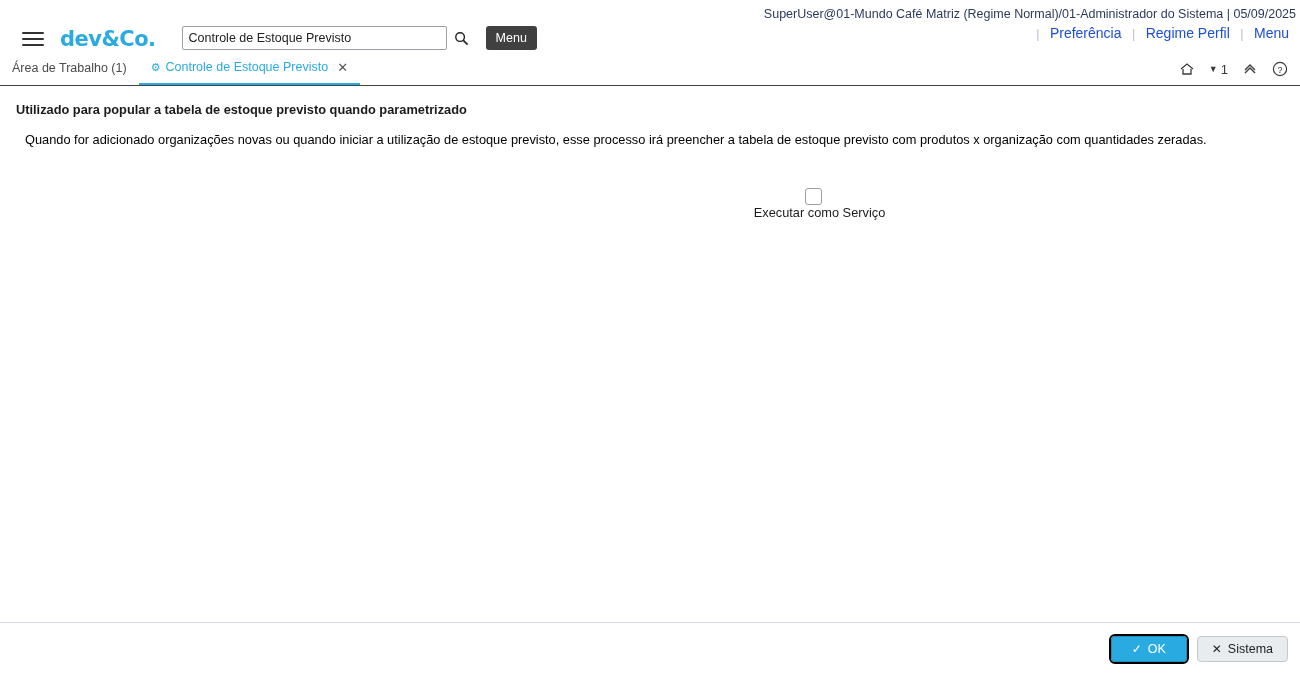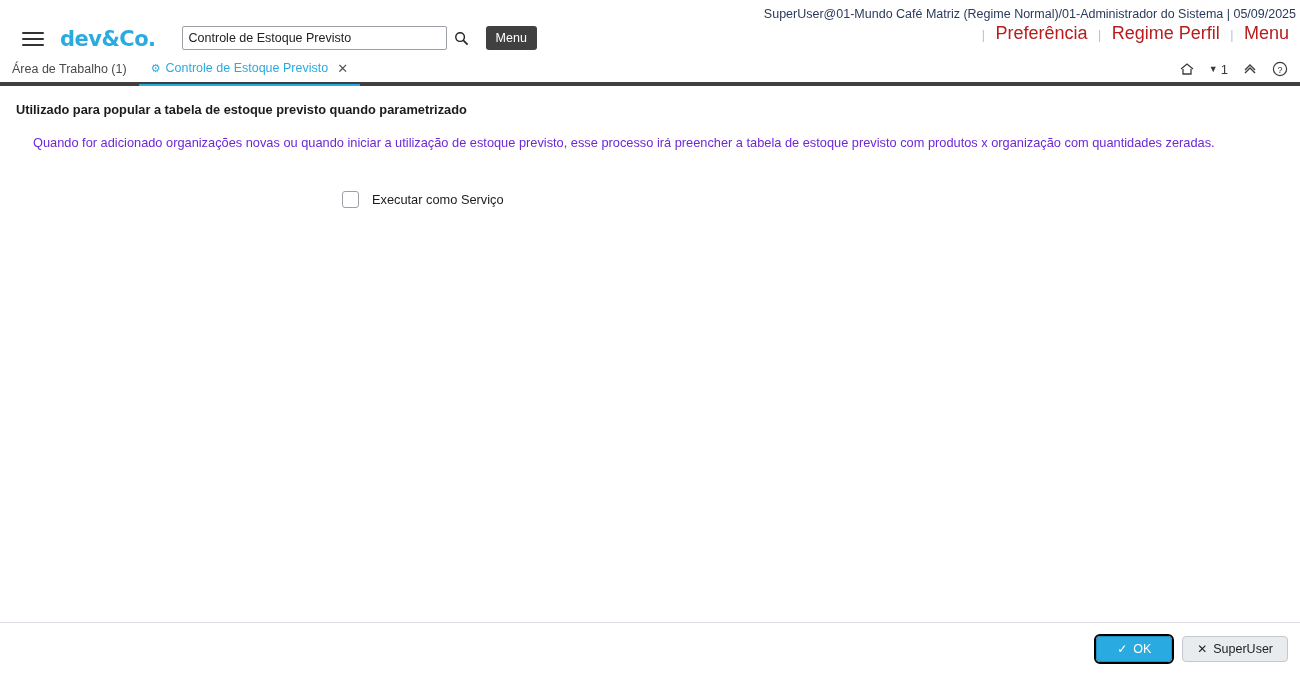--- a/index.html
+++ b/index.html
@@ -97,37 +97,37 @@
     font-size: 12.5px;
     color: #2b3a5b;
   }
   .userline { line-height: 17px; white-space: nowrap; }
   .userlinks {
     margin-top: 2px;
     line-height: 17px;
     white-space: nowrap;
   }
   .userlinks a {
-    color: #b91c1c;
+    color: #1d4ed8;
     text-decoration: none;
     padding: 0 7px;
     cursor: pointer;
-    font-size: 18px;
+    font-size: 14px;
   }
   .userlinks .sep {
     color: #b9c0cc;
   }
 
   
   .tabbar {
     height: 34px;
     flex: 0 0 34px;
-    border-bottom: 4px solid #404040;
-    display: flex;
-    align-items: flex-start;
+    border-bottom: 1px solid #404040;
+    display: flex;
+    align-items: flex-end;
     position: relative;
     background: #fff;
   }
   .tab {
     display: flex;
     align-items: center;
     padding: 0 12px;
     font-size: 12.5px;
     color: #4a4a4a;
     cursor: pointer;
@@ -178,29 +178,30 @@
     overflow: hidden;
   }
   .proc-title {
     font-size: 12.8px;
     font-weight: bold;
     color: #1b1b1b;
     margin: 0 0 14px 0;
   }
   .proc-desc {
     font-size: 12.8px;
-    color: #6d28d9;
-    margin: 17px;
+    color: #000000;
+    margin: 9px;
     line-height: 17px;
   }
   .field-row {
     margin-top: 40px;
     display: flex;
     align-items: center;
     padding-left: 326px;
+    flex-direction: column;
   }
   .checkbox {
     width: 17px;
     height: 17px;
     border: 1px solid #9aa0a6;
     border-radius: 3px;
     background: #fff;
     cursor: pointer;
     flex: 0 0 17px;
   }
@@ -333,17 +334,17 @@
     </div>
   </div>
 
   <div class="footer">
     <div class="btn btn-ok">
       <span class="ic">✓</span>
       <span>OK</span>
     </div>
     <div class="btn btn-cancel">
       <span class="ic">✕</span>
-      <span>SuperUser</span>
+      <span>Sistema</span>
     </div>
   </div>
 
 </div>
 
 </body></html>

